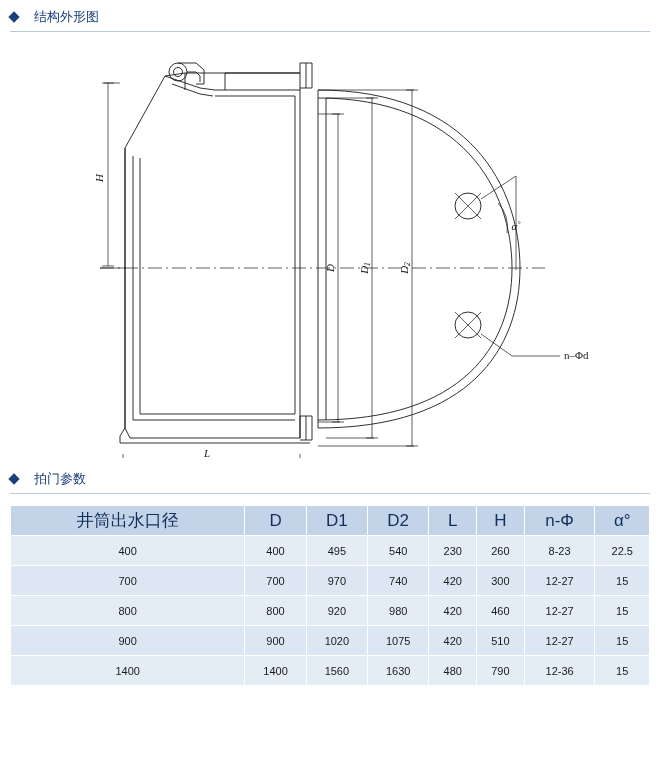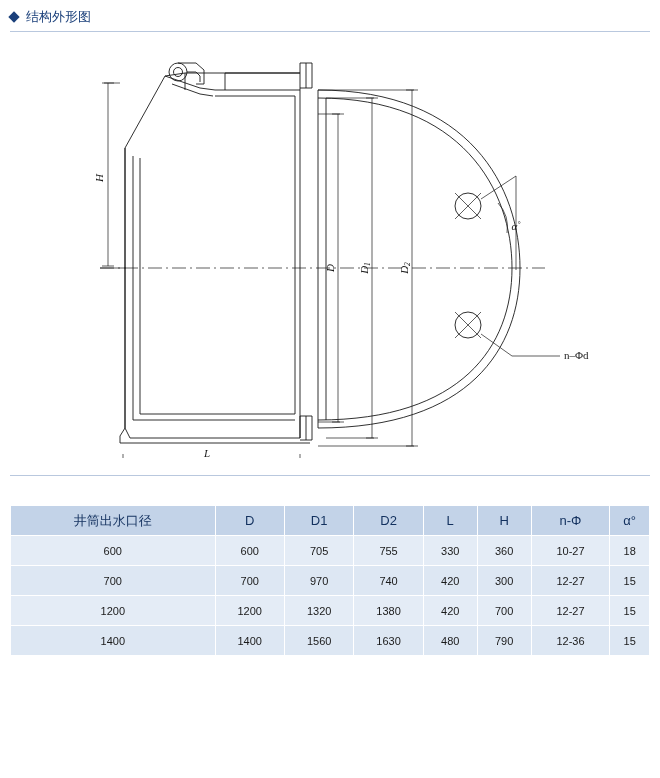--- a/index.html
+++ b/index.html
@@ -11,21 +11,21 @@
     width: 660px;
     height: 778px;
     font-family: "Liberation Sans", sans-serif;
     color: #1a1a1a;
     position: relative;
     overflow: hidden;
   }
   .section-heading {
     display: flex;
     align-items: center;
-    gap: 6px;
+    gap: 14px;
     font-size: 13px;
     color: #1a3f7a;
     font-weight: normal;
   }
   .diamond {
     display: inline-block;
     width: 8px;
     height: 8px;
     background: #1a3f7a;
     transform: rotate(45deg);
@@ -63,21 +63,21 @@
     width: 640px;
     border-collapse: collapse;
     font-size: 11px;
   }
   #paramtable th {
     background: #c3d3e8;
     border: 1px solid #ffffff;
     height: 27px;
     font-weight: normal;
     color: #12305e;
-    font-size: 13px;
+    font-size: 17px;
   }
   #paramtable td {
     background: #e4ecf6;
     border: 1px solid #ffffff;
     height: 27px;
     text-align: center;
     color: #1a1a1a;
     font-size: 11px;
   }
   #paramtable tr:nth-child(even) td {
@@ -216,64 +216,78 @@
   </g>
   <g transform="rotate(-90 408 240)">
     <text class="lbl-i" x="408" y="240" text-anchor="middle">D<tspan class="sub" dy="2">2</tspan></text>
   </g>
   <text class="lbl-i" x="516" y="202" text-anchor="middle">α<tspan class="sub" dy="-3">°</tspan></text>
   <text class="lbl" x="564" y="331" text-anchor="start">n–Φd</text>
 </svg>
 </div>
 
 <div id="heading2">
+  <div class="section-heading">
+    <span class="diamond"></span>
+    <span>拍门参数</span>
+  </div>
   <div class="hr-line"></div>
 </div>
 
 <table id="paramtable">
   <thead>
     <tr>
       <th>井筒出水口径</th>
       <th>D</th>
       <th>D1</th>
       <th>D2</th>
       <th>L</th>
       <th>H</th>
       <th>n-Φ</th>
       <th>α°</th>
     </tr>
   </thead>
   <tbody>
     <tr>
-      <td>600</td>
-      <td>600</td>
-      <td>705</td>
-      <td>755</td>
-      <td>330</td>
-      <td>360</td>
-      <td>10-27</td>
-      <td>18</td>
+      <td>400</td>
+      <td>400</td>
+      <td>495</td>
+      <td>540</td>
+      <td>230</td>
+      <td>260</td>
+      <td>8-23</td>
+      <td>22.5</td>
     </tr>
     <tr>
       <td>700</td>
       <td>700</td>
       <td>970</td>
       <td>740</td>
       <td>420</td>
       <td>300</td>
       <td>12-27</td>
       <td>15</td>
     </tr>
     <tr>
-      <td>1200</td>
-      <td>1200</td>
-      <td>1320</td>
-      <td>1380</td>
+      <td>800</td>
+      <td>800</td>
+      <td>920</td>
+      <td>980</td>
       <td>420</td>
-      <td>700</td>
+      <td>460</td>
+      <td>12-27</td>
+      <td>15</td>
+    </tr>
+    <tr>
+      <td>900</td>
+      <td>900</td>
+      <td>1020</td>
+      <td>1075</td>
+      <td>420</td>
+      <td>510</td>
       <td>12-27</td>
       <td>15</td>
     </tr>
     <tr>
       <td>1400</td>
       <td>1400</td>
       <td>1560</td>
       <td>1630</td>
       <td>480</td>
       <td>790</td>

